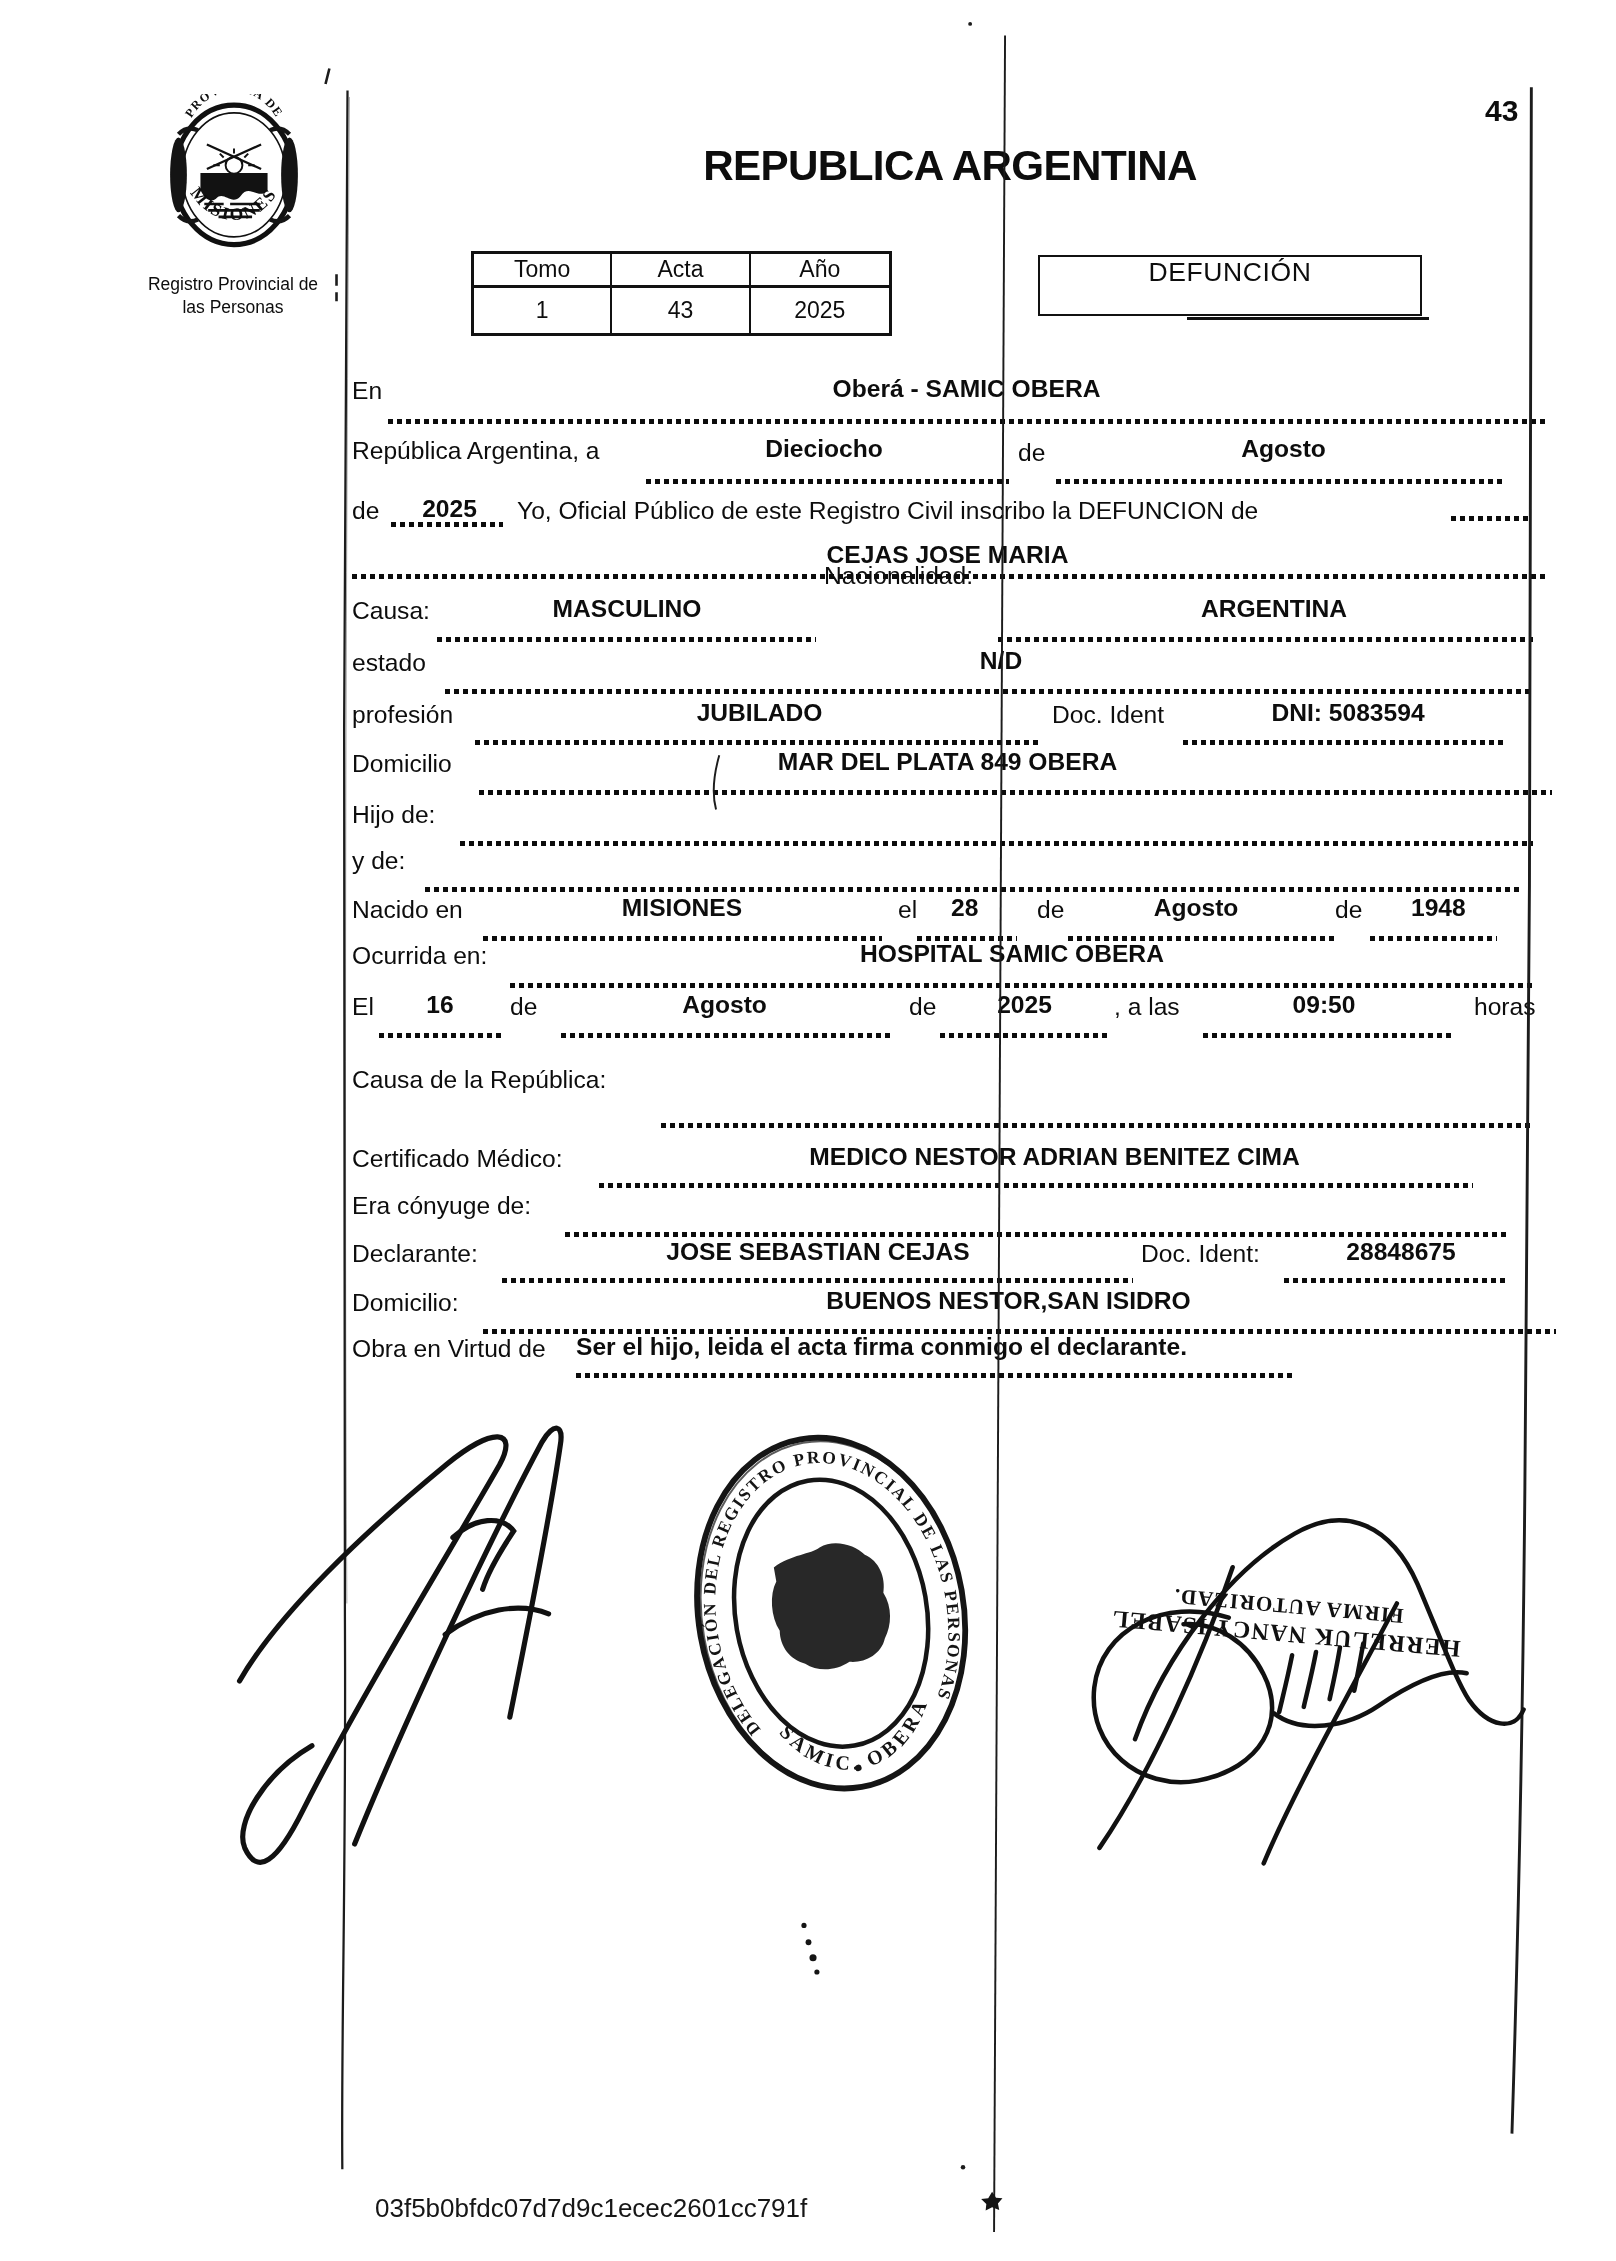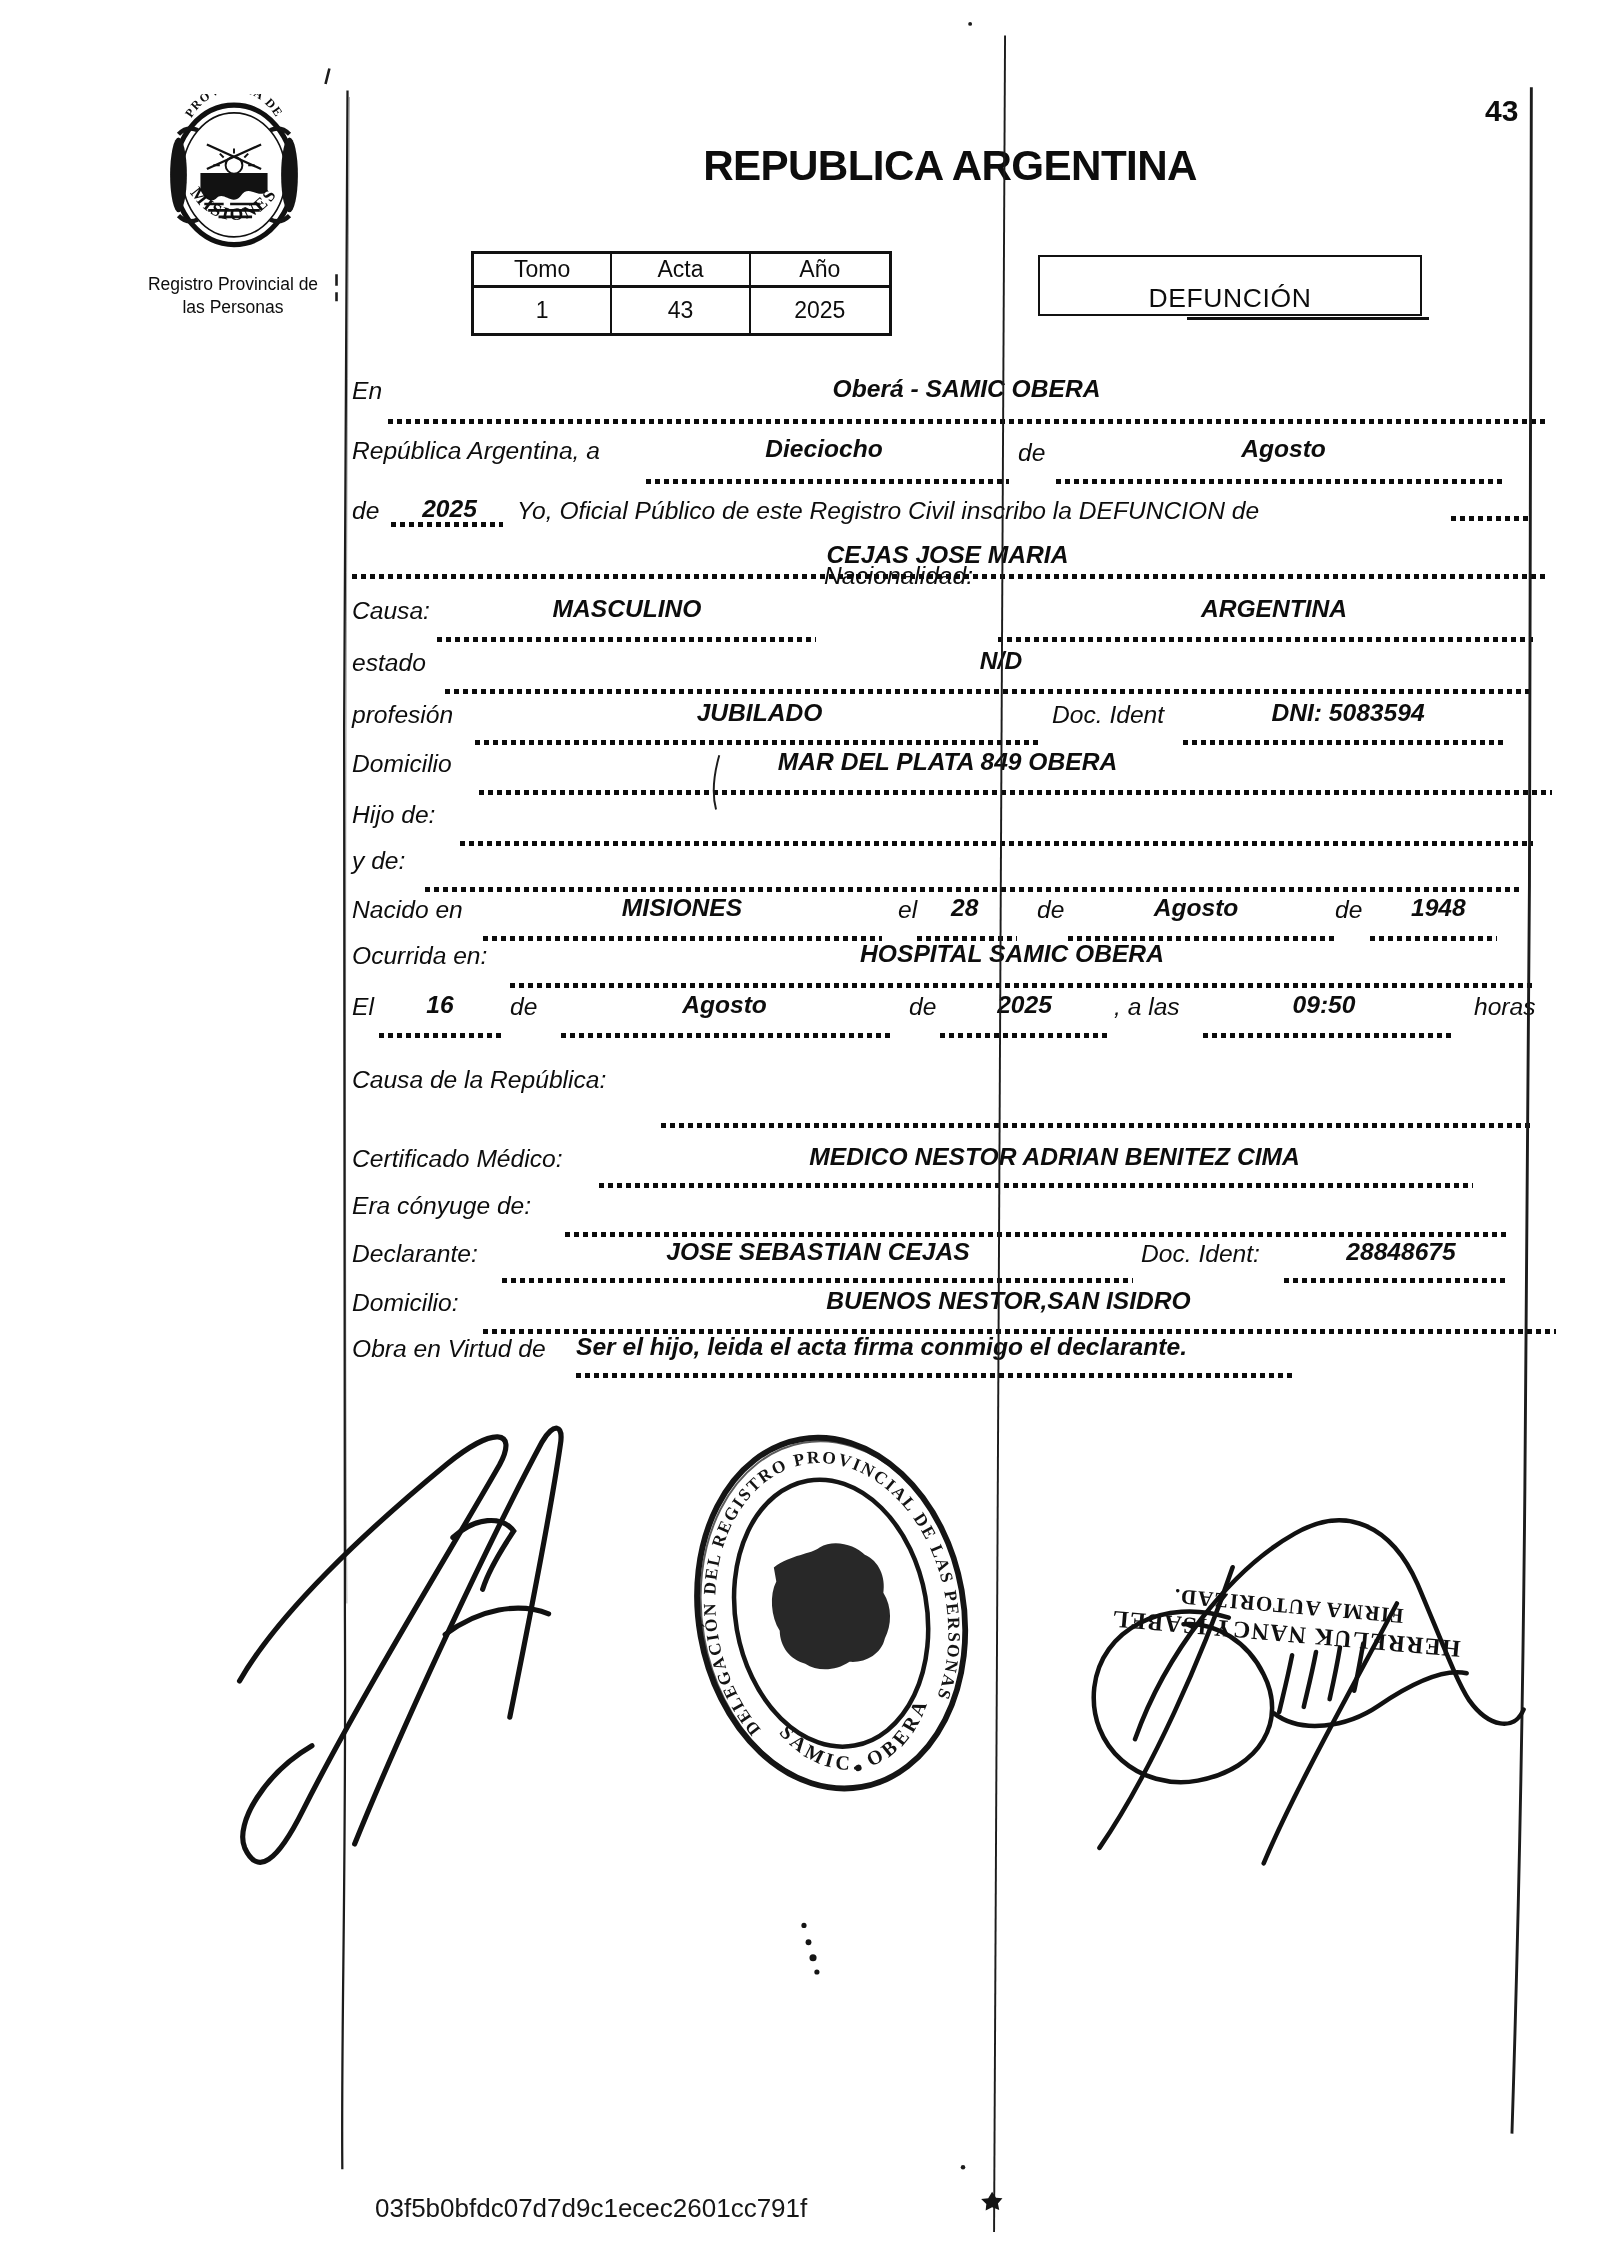--- a/index.html
+++ b/index.html
@@ -1,39 +1,39 @@
 <!DOCTYPE html>
 <html style="font-size:10.3px"><head>
 <meta charset="utf-8">
 <style>
   html,body{margin:0;padding:0;background:#ffffff;}
   .page{position:relative;width:1617px;height:2261px;background:#ffffff;overflow:hidden;
         font-family:"Liberation Sans",sans-serif;color:#0d0d0d;}
-  .abs{position:absolute;white-space:nowrap;font-style:italic;}
+  .abs{position:absolute;white-space:nowrap;}
   .lbl{font-size:24.6px;font-weight:400;line-height:1.05;}
   .val{font-size:24.6px;font-weight:700;line-height:1.05;}
   .ctr{text-align:center;}
   .dotted{position:absolute;height:5.2px;
           background-image:repeating-linear-gradient(90deg,#0c0c0c 0 5.2px,transparent 5.2px 9px);}
   .page-num{position:absolute;left:1485px;top:94px;font-size:30px;font-weight:700;}
   .title{position:absolute;left:601px;top:141px;width:698px;text-align:center;
          font-size:43px;font-weight:700;letter-spacing:-0.6px;transform:scaleX(.98);}
   .org{position:absolute;left:123px;top:273px;width:220px;text-align:center;
        font-size:17.5px;font-weight:400;line-height:23px;}
   
   .regtable{position:absolute;left:471px;top:251px;width:415px;height:79px;
             border:3.2px solid #111;display:grid;grid-template-columns:1fr 1fr 1fr;
             grid-template-rows:34px 1fr;}
   .regtable .cell{display:flex;align-items:center;justify-content:center;
                   font-size:23px;border-right:2.6px solid #111;}
   .regtable .cell.last{border-right:none;}
   .regtable .hd{border-bottom:3.9px solid #111;}
   
   .defbox{position:absolute;left:1038px;top:255px;width:380px;height:57px;
-          border:2.6px solid #111;display:flex;align-items:flex-end;justify-content:center;
+          border:2.6px solid #111;display:flex;align-items:flex-start;justify-content:center;
           font-size:26.5px;letter-spacing:0.6px;}
   .defbox-shadow{position:absolute;left:1187px;top:317px;width:242px;height:3.2px;background:#111;}
   .causa-val{font-size:24.6px;font-weight:700;line-height:39px;text-align:center;white-space:nowrap;}
   .hash{position:absolute;left:375px;top:2193px;font-size:26px;color:#161616;}
   .sigstamp{position:absolute;left:1093px;top:1592px;width:388px;text-align:center;
             transform:rotate(185deg);font-family:"Liberation Serif",serif;color:#101010;}
   .sigstamp .l1{font-size:24px;font-weight:700;letter-spacing:1.3px;line-height:30px;}
   .sigstamp .l2{font-size:21.3px;font-weight:700;letter-spacing:1.3px;line-height:27px;}
   svg{position:absolute;left:0;top:0;}
   .overlay{pointer-events:none;}

